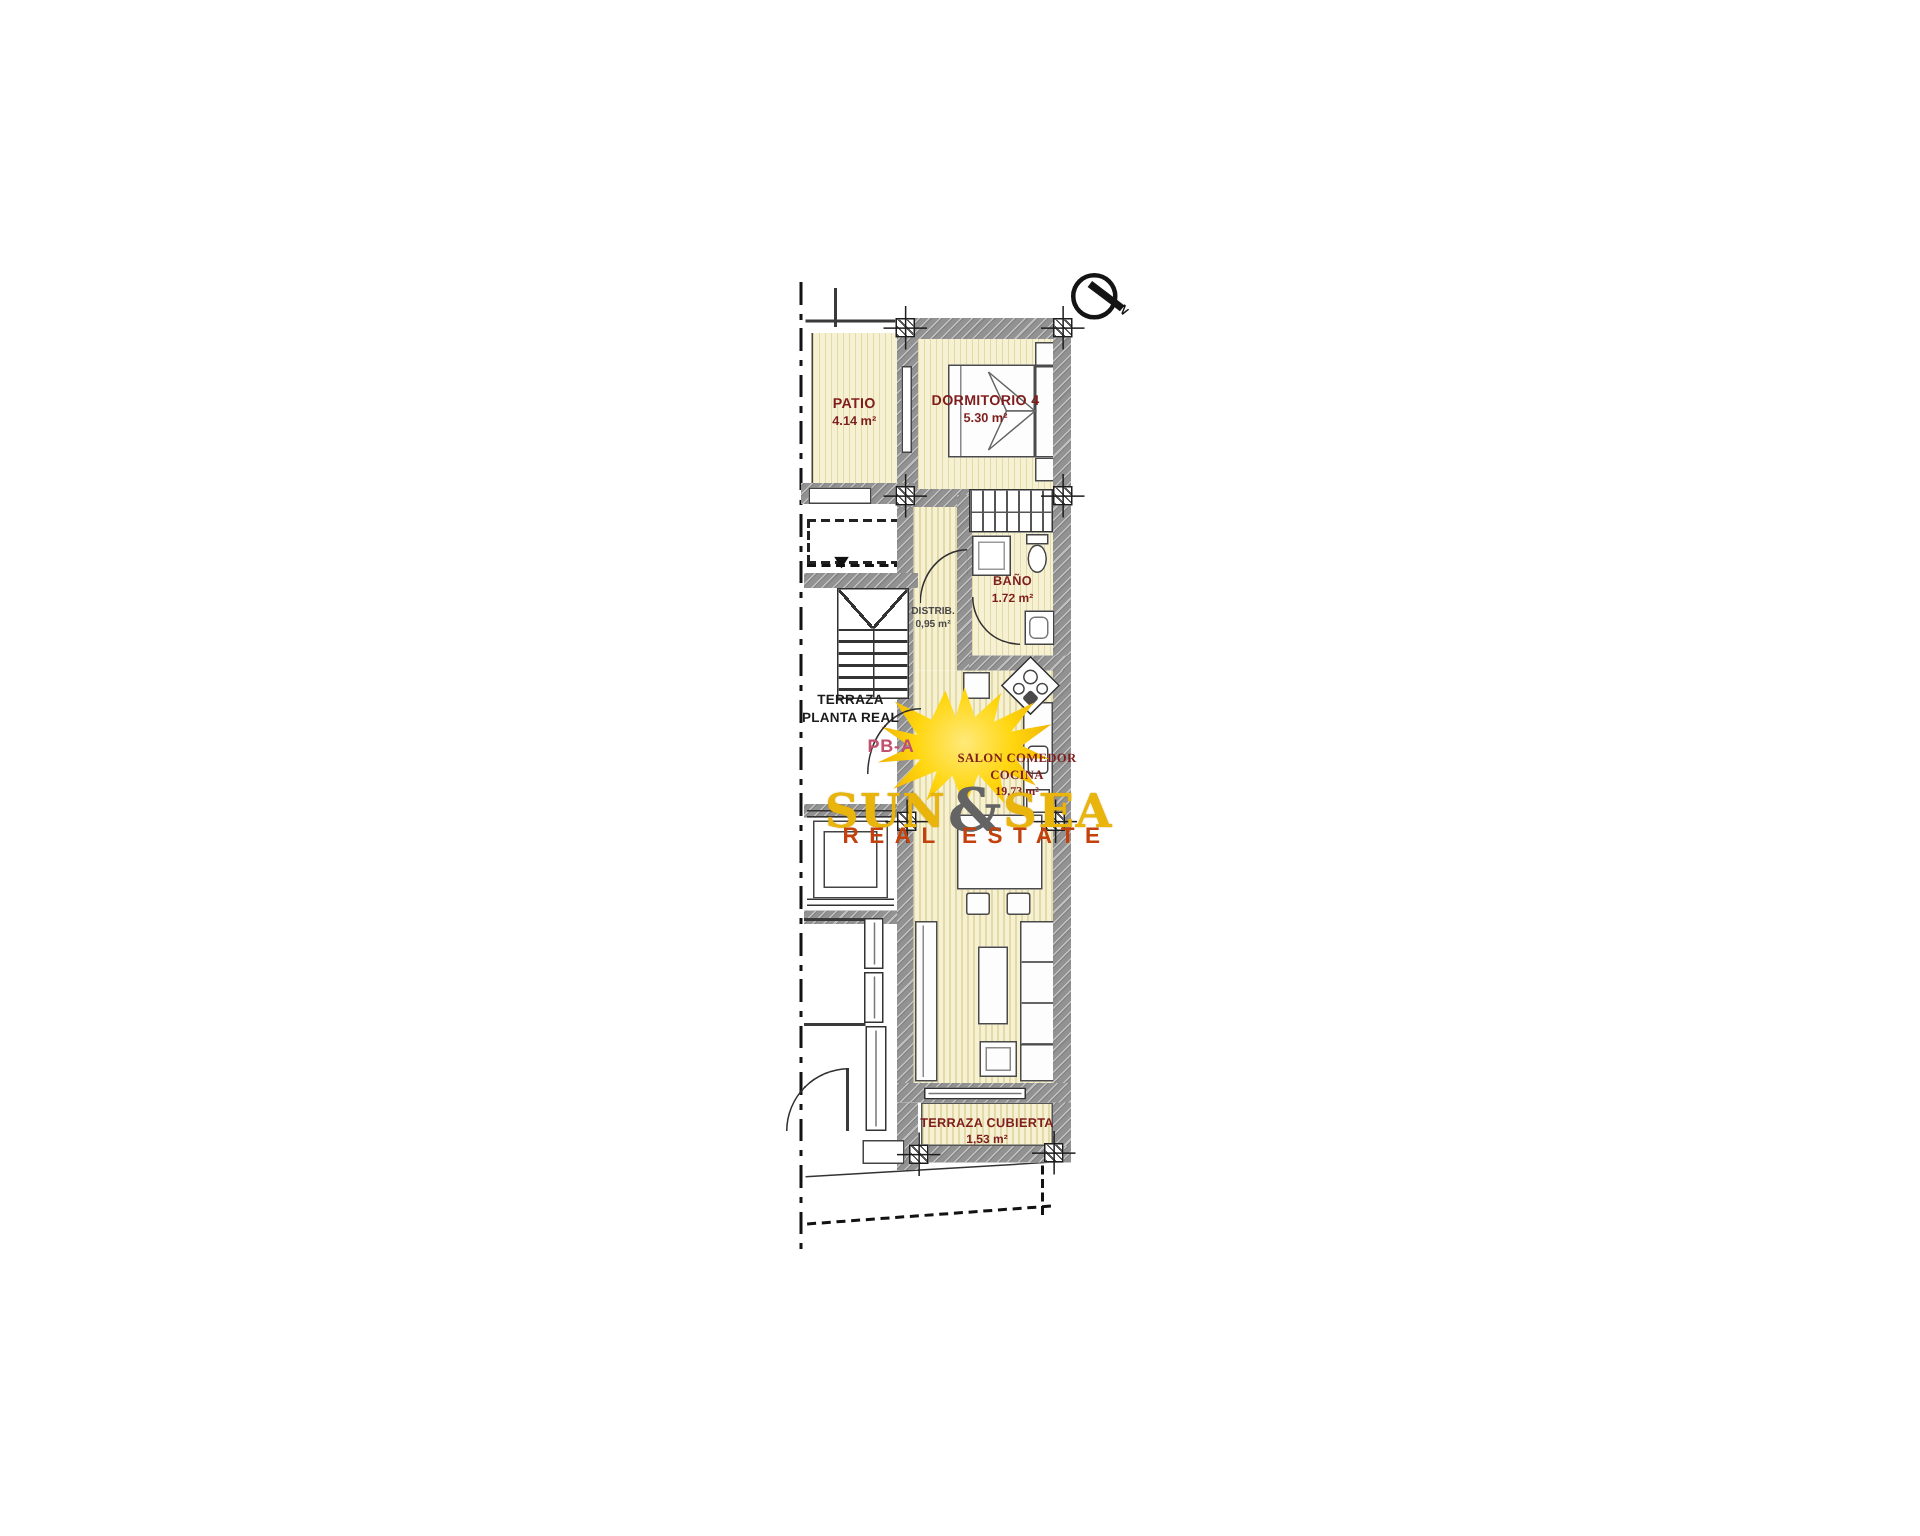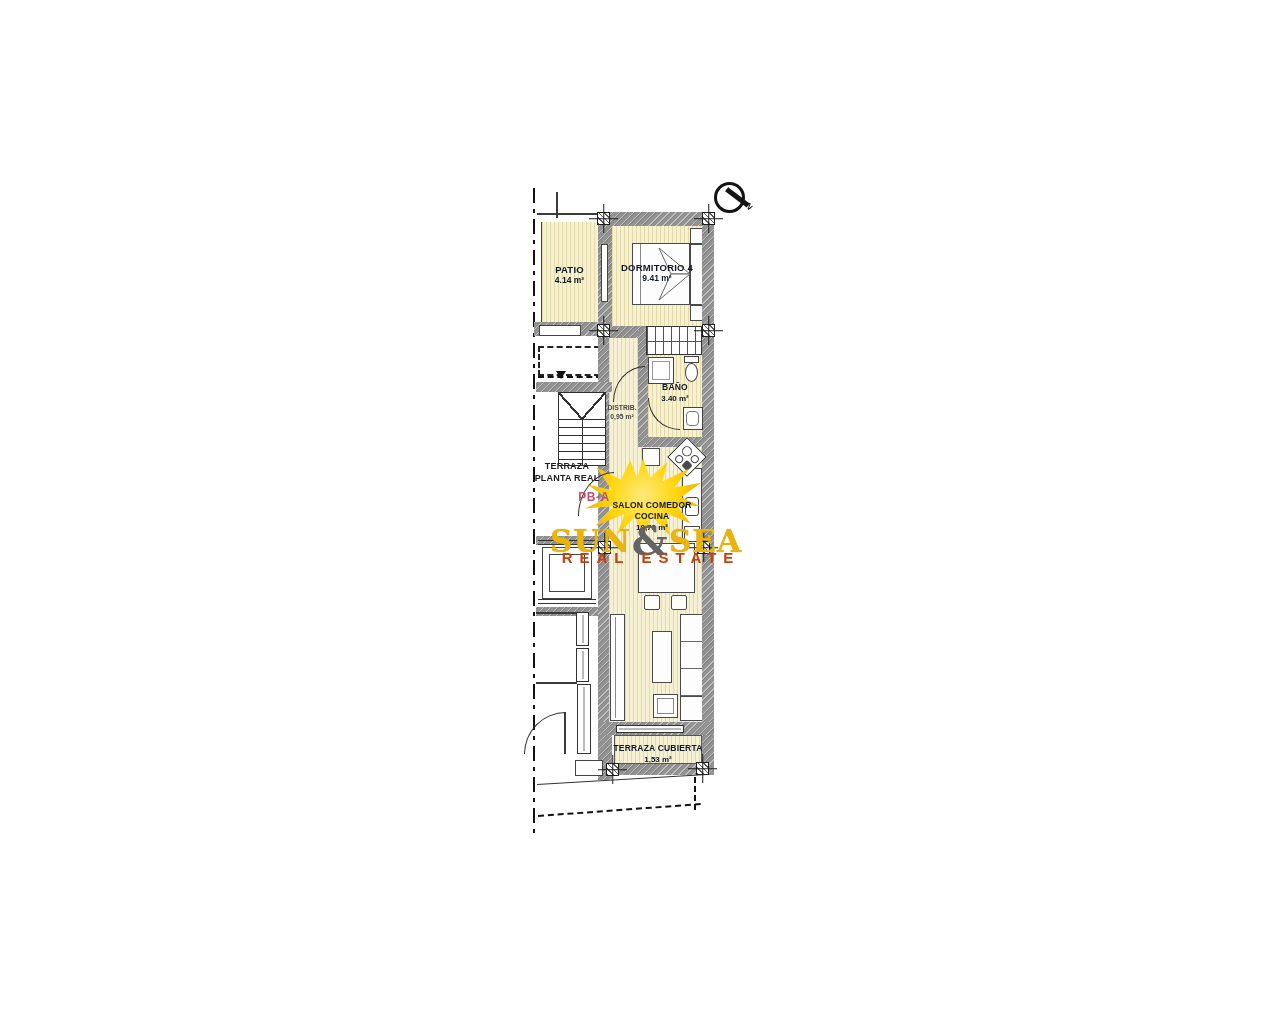--- a/index.html
+++ b/index.html
@@ -10,21 +10,21 @@
   .wall{position:absolute;background-color:#929292;
         background-image:repeating-linear-gradient(135deg,rgba(255,255,255,.40) 0 1px,rgba(0,0,0,.08) 1px 2px,transparent 2px 5px);
         z-index:3;}
   
   .room{position:absolute;background-color:#f6f1d3;
         background-image:repeating-linear-gradient(to right,#e3daa8 0 1px,transparent 1px 4px);
         z-index:1;}
   .thinline{position:absolute;background:#3a3a3a;z-index:4;}
   .whitebox{position:absolute;background:#fff;border:1px solid #444;box-sizing:border-box;z-index:4;}
   .furn{position:absolute;background:#fdfdfd;border:1.2px solid #4a4a4a;box-sizing:border-box;z-index:2;}
-  .lbl{position:absolute;z-index:7;text-align:center;color:#0f172a;font-weight:bold;line-height:11px;}
+  .lbl{position:absolute;z-index:7;text-align:center;color:#7f1d1d;font-weight:bold;line-height:11px;}
   .lbl .nm{font-size:9.5px;letter-spacing:.2px;}
   .lbl .ar{font-size:8.5px;}
   .sm .nm{font-size:8.5px;}
   .sm .ar{font-size:8px;}
   .xs{color:#4a4a4a;}
   .xs .nm{font-size:6.8px;letter-spacing:0;}
   .xs .ar{font-size:6.8px;}
   
   .dashdot{position:absolute;width:2px;z-index:2;
     background-image:repeating-linear-gradient(to bottom,#121212 0 15px,transparent 15px 21px,#121212 21px 25px,transparent 25px 31px);}
@@ -217,31 +217,31 @@
     <div class="compass-needle"></div>
     <div class="compass-n">N</div>
   </div>
 
   <div class="lbl" style="left:541px;top:264px;width:57px;">
     <div class="nm">PATIO</div>
     <div class="ar">4.14 m²</div>
   </div>
   <div class="lbl" style="left:612px;top:262px;width:90px;">
     <div class="nm">DORMITORIO 4</div>
-    <div class="ar">9.41 m²</div>
+    <div class="ar">5.30 m²</div>
   </div>
   <div class="lbl sm" style="left:648px;top:382px;width:54px;">
     <div class="nm">BAÑO</div>
-    <div class="ar">3.40 m²</div>
+    <div class="ar">1.72 m²</div>
   </div>
   <div class="lbl xs" style="left:602px;top:403px;width:40px;line-height:9px;">
     <div class="nm">DISTRIB.</div>
     <div class="ar">0,95 m²</div>
   </div>
-  <div class="lbl sm" style="left:610px;top:500px;width:84px;">
+  <div class="lbl sm" style="left:636px;top:500px;width:84px;font-family:Liberation Serif, serif;">
     <div class="nm">SALON COMEDOR</div>
     <div class="nm">COCINA</div>
     <div class="ar">19,73 m²</div>
   </div>
   <div class="lbl sm" style="left:612px;top:743px;width:92px;">
     <div class="nm">TERRAZA CUBIERTA</div>
     <div class="ar">1,53 m²</div>
   </div>
   <div class="rellano">
     <div>TERRAZA</div>

